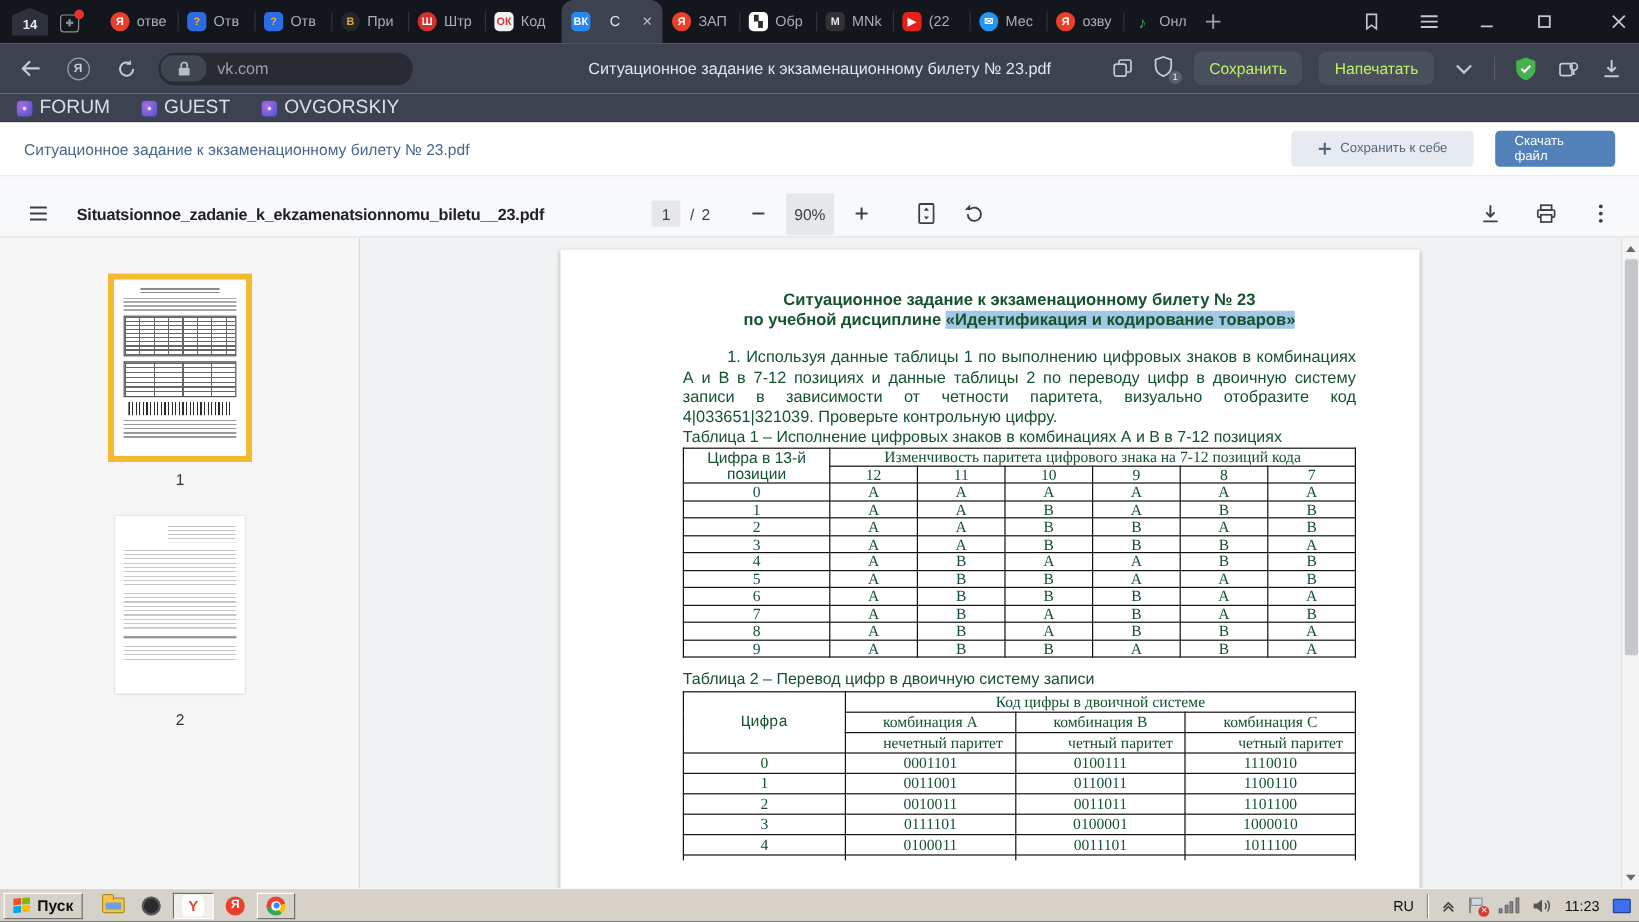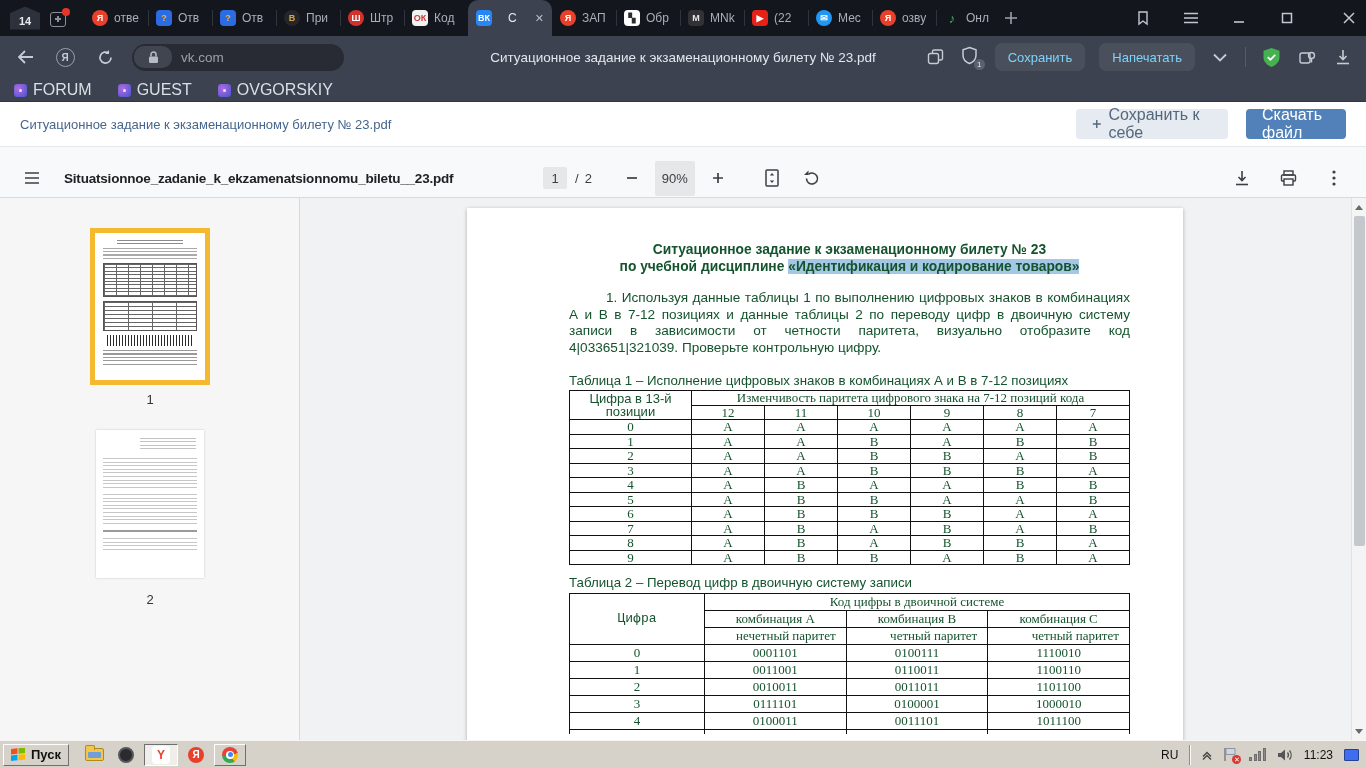--- a/index.html
+++ b/index.html
@@ -32,36 +32,36 @@
 
   
   .addrbar{position:absolute;left:0;top:36px;width:100%;height:42px;background:#3d4250;display:flex;align-items:center;padding:0 12px;color:#c7cbd3;}
   .nav-ic{width:26px;height:26px;display:flex;align-items:center;justify-content:center;flex:none;margin-right:14px;}
   .ya-circle{width:19px;height:19px;border:1.8px solid #9aa0ab;border-radius:50%;display:flex;align-items:center;justify-content:center;font-size:10px;font-weight:bold;color:#c7cbd3;}
   .urlpill{height:27px;min-width:212px;background:#282b33;border-radius:14px;display:flex;align-items:center;padding:2px;margin-right:8px;}
   .lockchip{height:22px;width:38px;background:#41454f;border-radius:10px;display:flex;align-items:center;justify-content:center;margin-right:9px;}
   .urltext{color:#9aa0ab;font-size:13.5px;padding-right:16px;}
   .addr-title{position:absolute;left:0;right:0;text-align:center;color:#e3e6eb;font-size:13.5px;pointer-events:none;}
   .addr-right{margin-left:auto;display:flex;align-items:center;gap:14px;z-index:2;}
-  .chrome-btn{height:28px;padding:0 13px;background:#4a4f5c;border-radius:7px;color:#7dd3fc;font-size:13px;display:flex;align-items:center;}
+  .chrome-btn{height:28px;padding:0 13px;background:#4a4f5c;border-radius:7px;color:#bef264;font-size:13px;display:flex;align-items:center;}
   .vsep{width:1px;height:20px;background:#565b67;}
   .shield-badged{position:relative;width:20px;height:22px;}
   .badge1{position:absolute;right:-4px;bottom:-2px;width:11px;height:11px;border-radius:50%;background:#5b616e;color:#e8eaee;font-size:8px;display:flex;align-items:center;justify-content:center;}
 
   
   .bmbar{position:absolute;left:0;top:78px;width:100%;height:24px;background:#3d4250;display:flex;align-items:center;padding:0 14px;gap:26px;box-shadow:inset 0 -1px 0 #32363f;}
   .bm{display:flex;align-items:center;gap:6px;color:#dcdfe5;font-size:16px;}
   .bm-ic{width:13px;height:13px;border-radius:3px;background:radial-gradient(circle at 35% 35%,#b06ae0,#4355d0);position:relative;flex:none;}
   .bm-ic::after{content:"";position:absolute;left:5px;top:5px;width:3px;height:3px;border-radius:50%;background:#e8e4ff;}
 
   
   .vkband{position:absolute;left:0;top:102px;width:100%;height:45px;background:#ffffff;border-bottom:1px solid #e6e8ec;display:flex;align-items:center;padding:0 20px;}
   .vk-title{color:#45668e;font-size:13px;}
   .vk-actions{margin-left:auto;display:flex;gap:18px;}
-  .vk-btn{height:30px;border-radius:4px;font-size:16px;display:flex;align-items:center;justify-content:center;padding:0 16px;}
+  .vk-btn{height:30px;border-radius:4px;font-size:11px;display:flex;align-items:center;justify-content:center;padding:0 16px;}
   .vk-btn.gray{background:#e5ebf1;color:#55677d;gap:7px;width:152px;}
   .vk-btn.blue{background:#5181b8;color:#fff;width:100px;}
 
   
   .pdfwrap{position:absolute;left:0;top:147px;width:100%;height:593px;background:#f8f9fa;}
   .pdftoolbar{position:absolute;left:0;top:11px;width:100%;height:40px;background:#f8f9fa;border-bottom:1px solid #d9dadc;box-shadow:0 1px 2px rgba(0,0,0,.06);}
   .ptl{position:absolute;left:22px;top:0;height:40px;display:flex;align-items:center;gap:22px;}
   .pt-filename{font-size:13.5px;font-weight:bold;color:#202124;letter-spacing:-.2px;}
   .ptc{position:absolute;left:543px;top:0;height:40px;display:flex;align-items:center;color:#3c4043;font-size:13px;}
   .pagebox{width:24px;height:22px;background:#e6e7e9;border-radius:2px;display:flex;align-items:center;justify-content:center;margin-right:8px;}
@@ -98,21 +98,21 @@
   .sb-up{top:2px;} .sb-down{bottom:2px;}
   .tri-up{width:0;height:0;border-left:4px solid transparent;border-right:4px solid transparent;border-bottom:5px solid #6a6a6a;}
   .tri-down{width:0;height:0;border-left:4px solid transparent;border-right:4px solid transparent;border-top:5px solid #6a6a6a;}
   .sb-thumb{position:absolute;left:2px;width:11px;top:18px;height:330px;background:#c4c7cb;border-radius:2px;}
 
   
   .doc{font-family:"Liberation Serif",serif;color:#14532d;width:561px;}
   .doc-h{text-align:center;font-weight:bold;font-size:13.8px;line-height:17px;}
   .hl{background:#a3c7e4;}
   .doc-p{margin-top:15px;font-size:13.6px;line-height:16.5px;text-align:justify;text-indent:37px;}
-  .cap1{margin-top:17px;font-size:13.3px;line-height:15px;}
+  .cap1{font-size:13.3px;line-height:15px;}
   .cap2{margin-top:10px;font-size:13.3px;line-height:15px;}
   table{border-collapse:collapse;width:561px;table-layout:fixed;}
   td,th{border:1px solid #111;font-family:"Liberation Serif",serif;font-weight:normal;font-size:13px;text-align:center;padding:0;overflow:hidden;white-space:nowrap;}
   .t1{margin-top:2px;}
   .t1 td,.t1 th{height:14px;line-height:13.5px;}
   .t1 .hc{width:122px;}
   .t2{margin-top:3px;}
   .t2 td,.t2 th{height:17px;line-height:16px;}
   .t2 .hc{width:135px;font-family:Liberation Mono, monospace;}
   .t2 .parrow td{text-align:right;padding-right:10px;}

